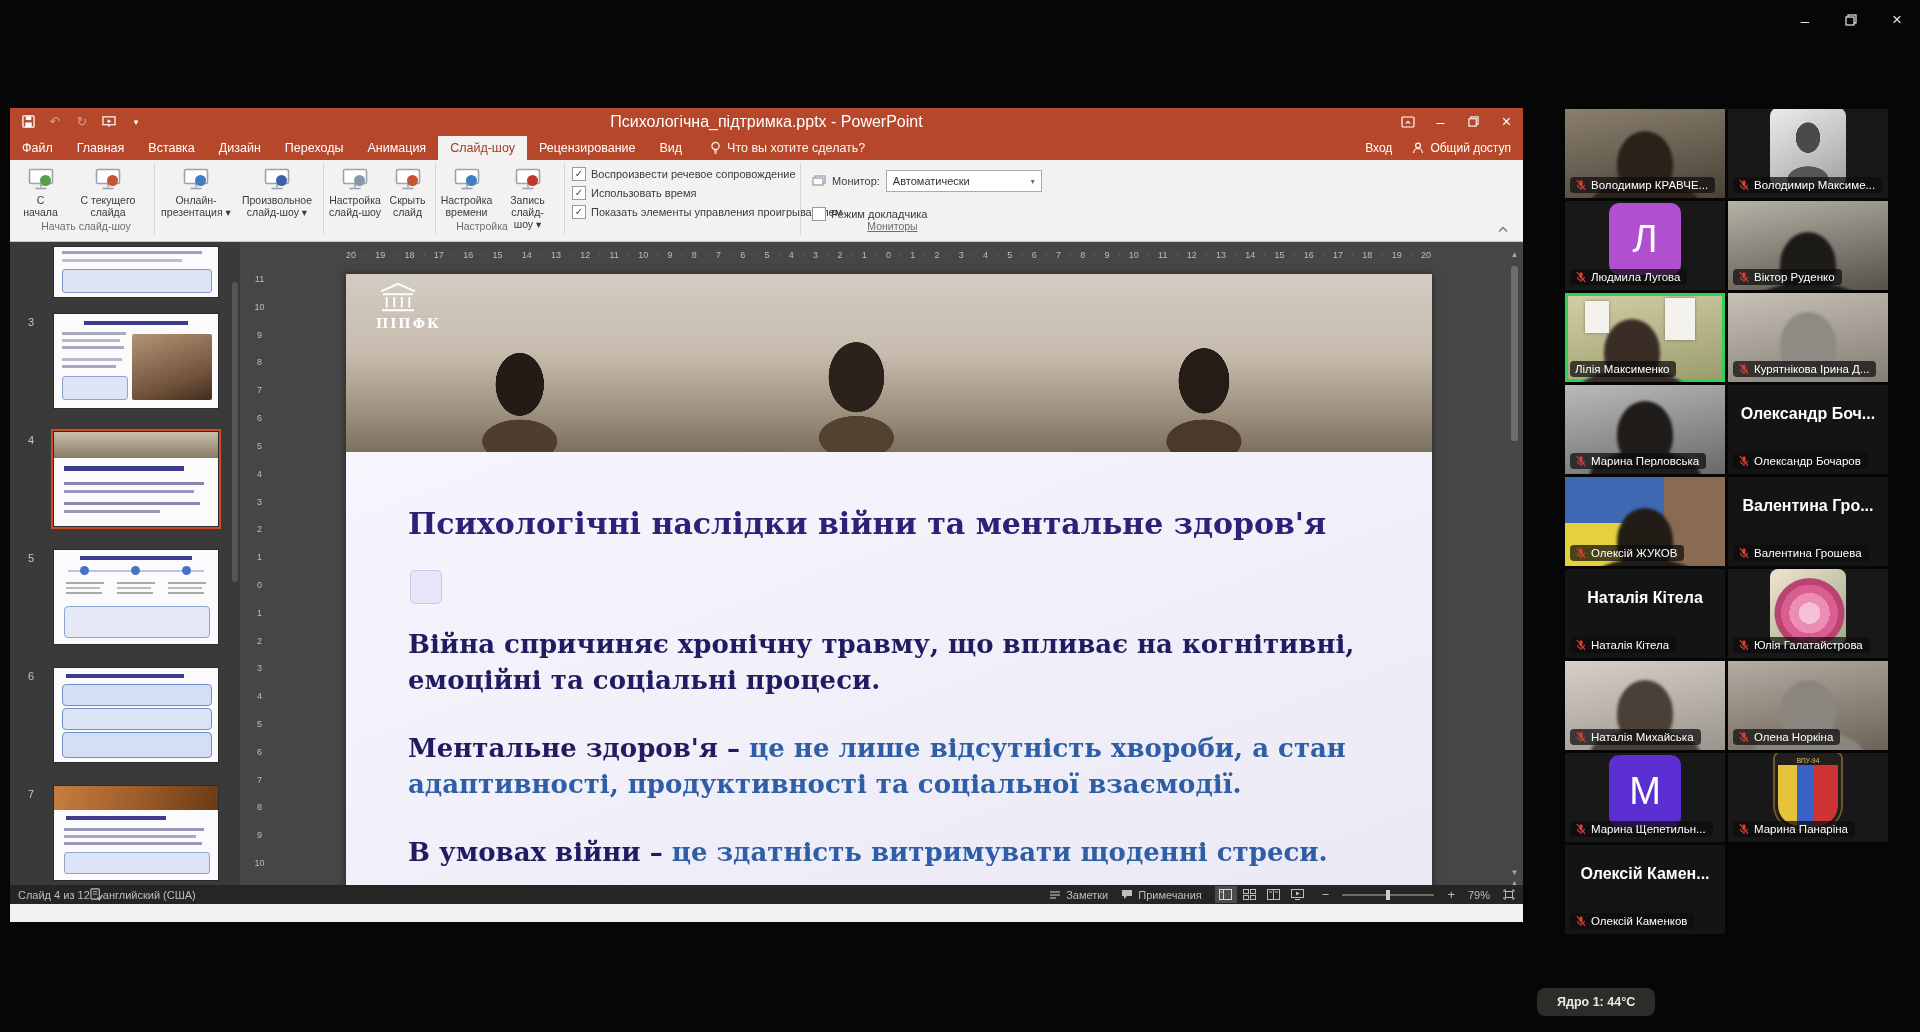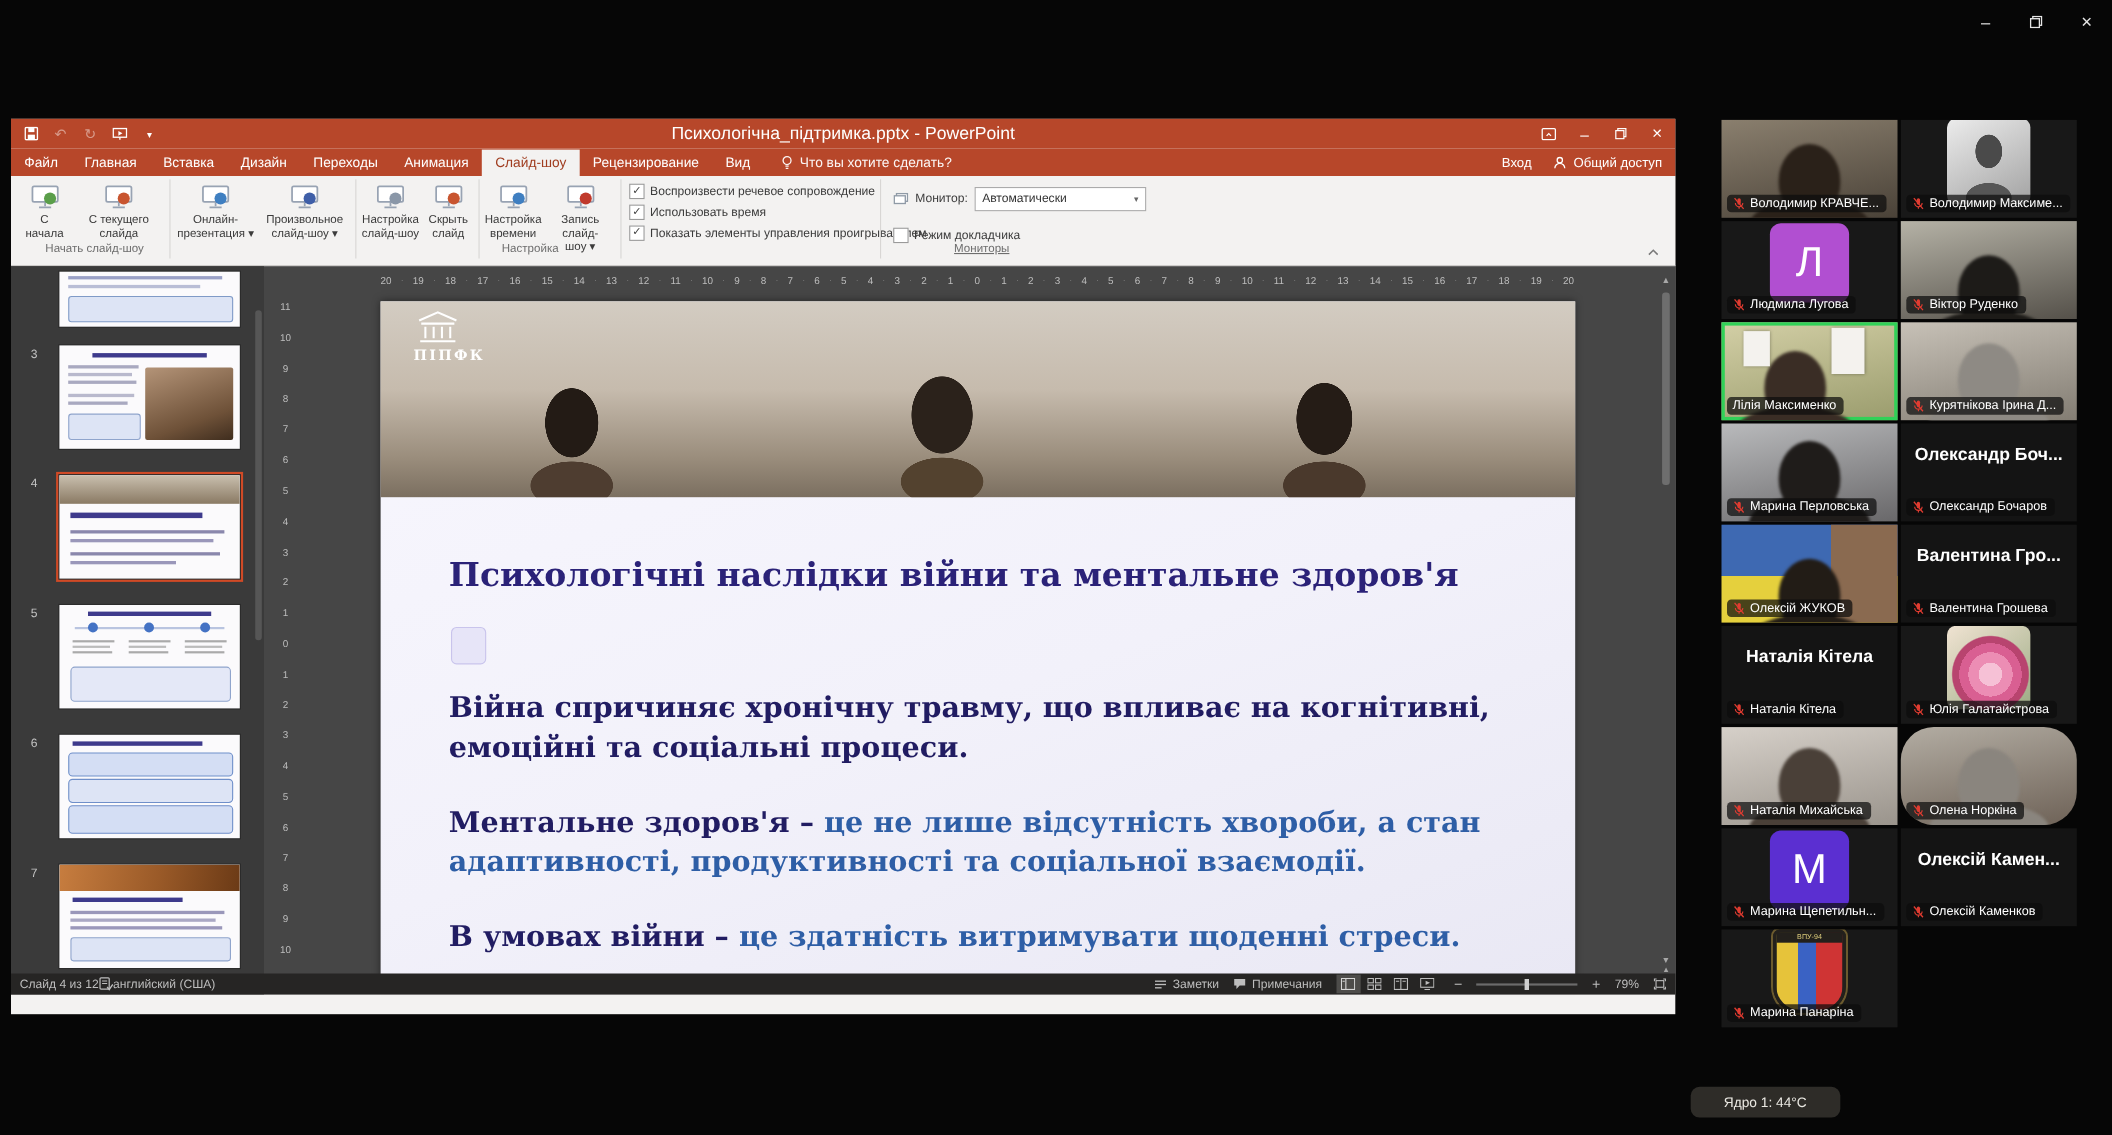--- a/index.html
+++ b/index.html
@@ -114,21 +114,21 @@
                  linear-gradient(140deg,#f0e3d2,#9cab84);}
   .av.crest{width:60px;height:70px;border-radius:6px 6px 24px 24px;border:3px solid #23201c;box-shadow:0 0 0 2px #6b5a2e;
       background:linear-gradient(90deg,#e6c33a 0 32%,#3a62c4 32% 60%,#cf3434 60% 100%);}
   .crest-top{position:absolute;top:0;left:0;right:0;background:#23201c;color:#d8c87a;font-size:6.5px;text-align:center;padding:1px 0;}
   .tile.flag{background:
       linear-gradient(90deg,rgba(0,0,0,0) 0 62%,#8a6a50 62% 100%),
       linear-gradient(180deg,#3e69b2 0 52%,#e5d03d 52% 100%);}
   .frame{position:absolute;background:#f4f2ee;box-shadow:0 0 3px rgba(0,0,0,.35);}
 
   .cputip{position:absolute;left:1537px;top:988px;background:#2e2c28;color:#eae8e2;font-size:12.5px;
-          padding:7px 30px;border-radius:8px;z-index:30;}
+          padding:7px 20px;border-radius:8px;z-index:30;font-weight:bold;}
 
   svg{display:block;}
 </style>
 </head>
 <body>
 
 <div class="screen">
 
   <div class="winctl">
     <div class="wbtn">–</div>
@@ -790,21 +790,21 @@
         <div class="pill">
           <svg width="12" height="12" viewBox="0 0 16 16">
             <rect x="6" y="1.5" width="4" height="8" rx="2" fill="#e03c31"></rect>
             <path d="M3.5 7.5a4.5 4.5 0 0 0 9 0" fill="none" stroke="#e03c31" stroke-width="1.4"></path>
             <line x1="8" y1="12" x2="8" y2="14.5" stroke="#e03c31" stroke-width="1.4"></line>
             <line x1="2.5" y1="1.5" x2="13.5" y2="14.5" stroke="#e03c31" stroke-width="1.6"></line>
           </svg>
           <span>Наталія Михайська</span>
         </div>
       </div>
-      <div class="tile" style="background: linear-gradient(168deg, rgb(179, 173, 163), rgb(110, 98, 87)); border-radius: 30px;">
+      <div class="tile" style="background: linear-gradient(168deg, rgb(179, 173, 163), rgb(110, 98, 87));">
         <div class="head" style="--hc: #8a857e; --hy: 58%;"></div>
         <div class="pill">
           <svg width="12" height="12" viewBox="0 0 16 16">
             <rect x="6" y="1.5" width="4" height="8" rx="2" fill="#e03c31"></rect>
             <path d="M3.5 7.5a4.5 4.5 0 0 0 9 0" fill="none" stroke="#e03c31" stroke-width="1.4"></path>
             <line x1="8" y1="12" x2="8" y2="14.5" stroke="#e03c31" stroke-width="1.4"></line>
             <line x1="2.5" y1="1.5" x2="13.5" y2="14.5" stroke="#e03c31" stroke-width="1.6"></line>
           </svg>
           <span>Олена Норкіна</span>
         </div>
@@ -812,44 +812,44 @@
       <div class="tile">
         <div class="av" style="background: rgb(91, 47, 209);">М</div>
         <div class="pill">
           <svg width="12" height="12" viewBox="0 0 16 16">
             <rect x="6" y="1.5" width="4" height="8" rx="2" fill="#e03c31"></rect>
             <path d="M3.5 7.5a4.5 4.5 0 0 0 9 0" fill="none" stroke="#e03c31" stroke-width="1.4"></path>
             <line x1="8" y1="12" x2="8" y2="14.5" stroke="#e03c31" stroke-width="1.4"></line>
             <line x1="2.5" y1="1.5" x2="13.5" y2="14.5" stroke="#e03c31" stroke-width="1.6"></line>
           </svg>
           <span>Марина Щепетильн...</span>
-        </div>
-      </div>
-      <div class="tile" style="background: rgb(20, 20, 20);">
-        <div class="bigname">Олексій Камен...</div>
-        <div class="pill">
-          <svg width="12" height="12" viewBox="0 0 16 16">
-            <rect x="6" y="1.5" width="4" height="8" rx="2" fill="#e03c31"></rect>
-            <path d="M3.5 7.5a4.5 4.5 0 0 0 9 0" fill="none" stroke="#e03c31" stroke-width="1.4"></path>
-            <line x1="8" y1="12" x2="8" y2="14.5" stroke="#e03c31" stroke-width="1.4"></line>
-            <line x1="2.5" y1="1.5" x2="13.5" y2="14.5" stroke="#e03c31" stroke-width="1.6"></line>
-          </svg>
-          <span>Олексій Каменков</span>
         </div>
       </div>
       <div class="tile">
         <div class="av crest">
           <span class="crest-top">ВПУ-94</span>
         </div>
         <div class="pill">
           <svg width="12" height="12" viewBox="0 0 16 16">
             <rect x="6" y="1.5" width="4" height="8" rx="2" fill="#e03c31"></rect>
             <path d="M3.5 7.5a4.5 4.5 0 0 0 9 0" fill="none" stroke="#e03c31" stroke-width="1.4"></path>
             <line x1="8" y1="12" x2="8" y2="14.5" stroke="#e03c31" stroke-width="1.4"></line>
             <line x1="2.5" y1="1.5" x2="13.5" y2="14.5" stroke="#e03c31" stroke-width="1.6"></line>
           </svg>
           <span>Марина Панаріна</span>
         </div>
       </div>
+      <div class="tile" style="background: rgb(20, 20, 20);">
+        <div class="bigname">Олексій Камен...</div>
+        <div class="pill">
+          <svg width="12" height="12" viewBox="0 0 16 16">
+            <rect x="6" y="1.5" width="4" height="8" rx="2" fill="#e03c31"></rect>
+            <path d="M3.5 7.5a4.5 4.5 0 0 0 9 0" fill="none" stroke="#e03c31" stroke-width="1.4"></path>
+            <line x1="8" y1="12" x2="8" y2="14.5" stroke="#e03c31" stroke-width="1.4"></line>
+            <line x1="2.5" y1="1.5" x2="13.5" y2="14.5" stroke="#e03c31" stroke-width="1.6"></line>
+          </svg>
+          <span>Олексій Каменков</span>
+        </div>
+      </div>
     </div>
 
   <div class="cputip">Ядро 1: 44°C</div>
 </div>
 
 </body></html>

